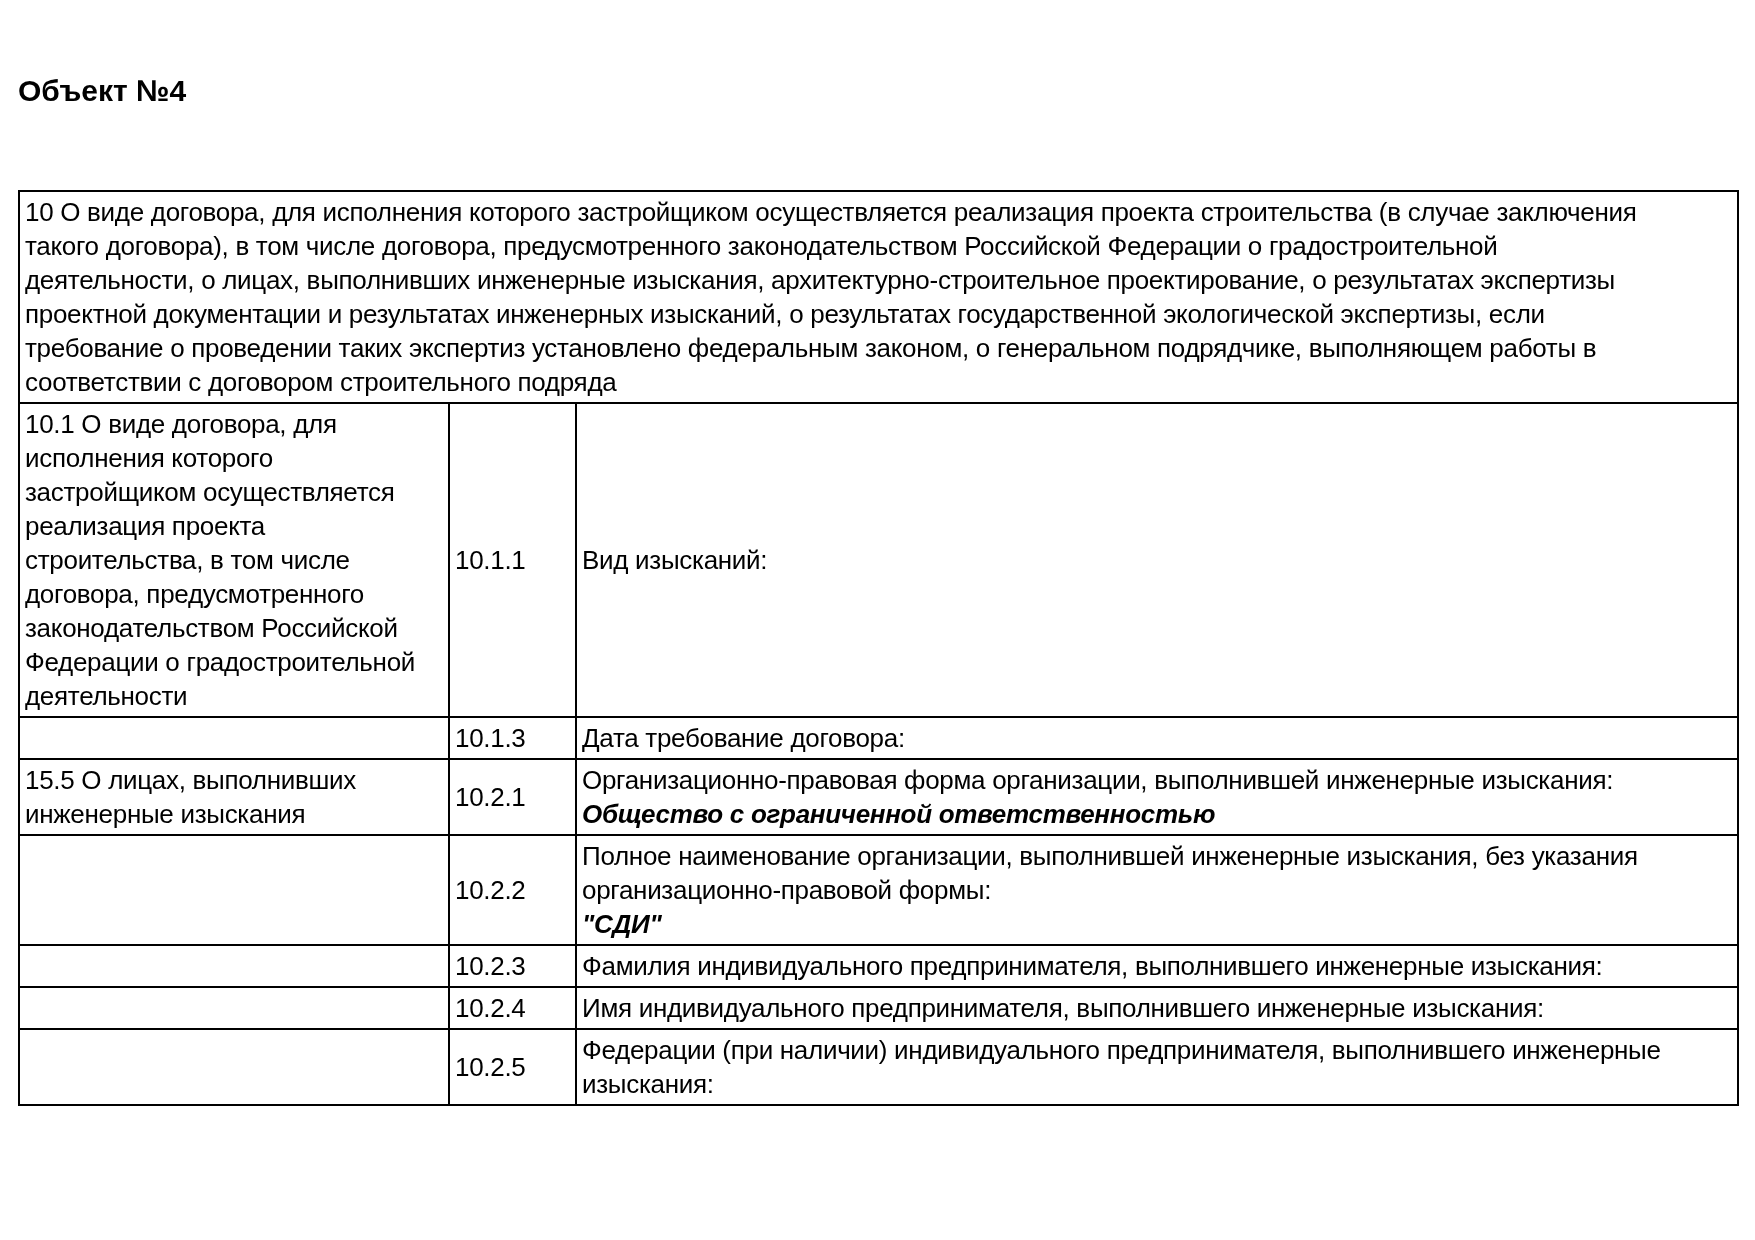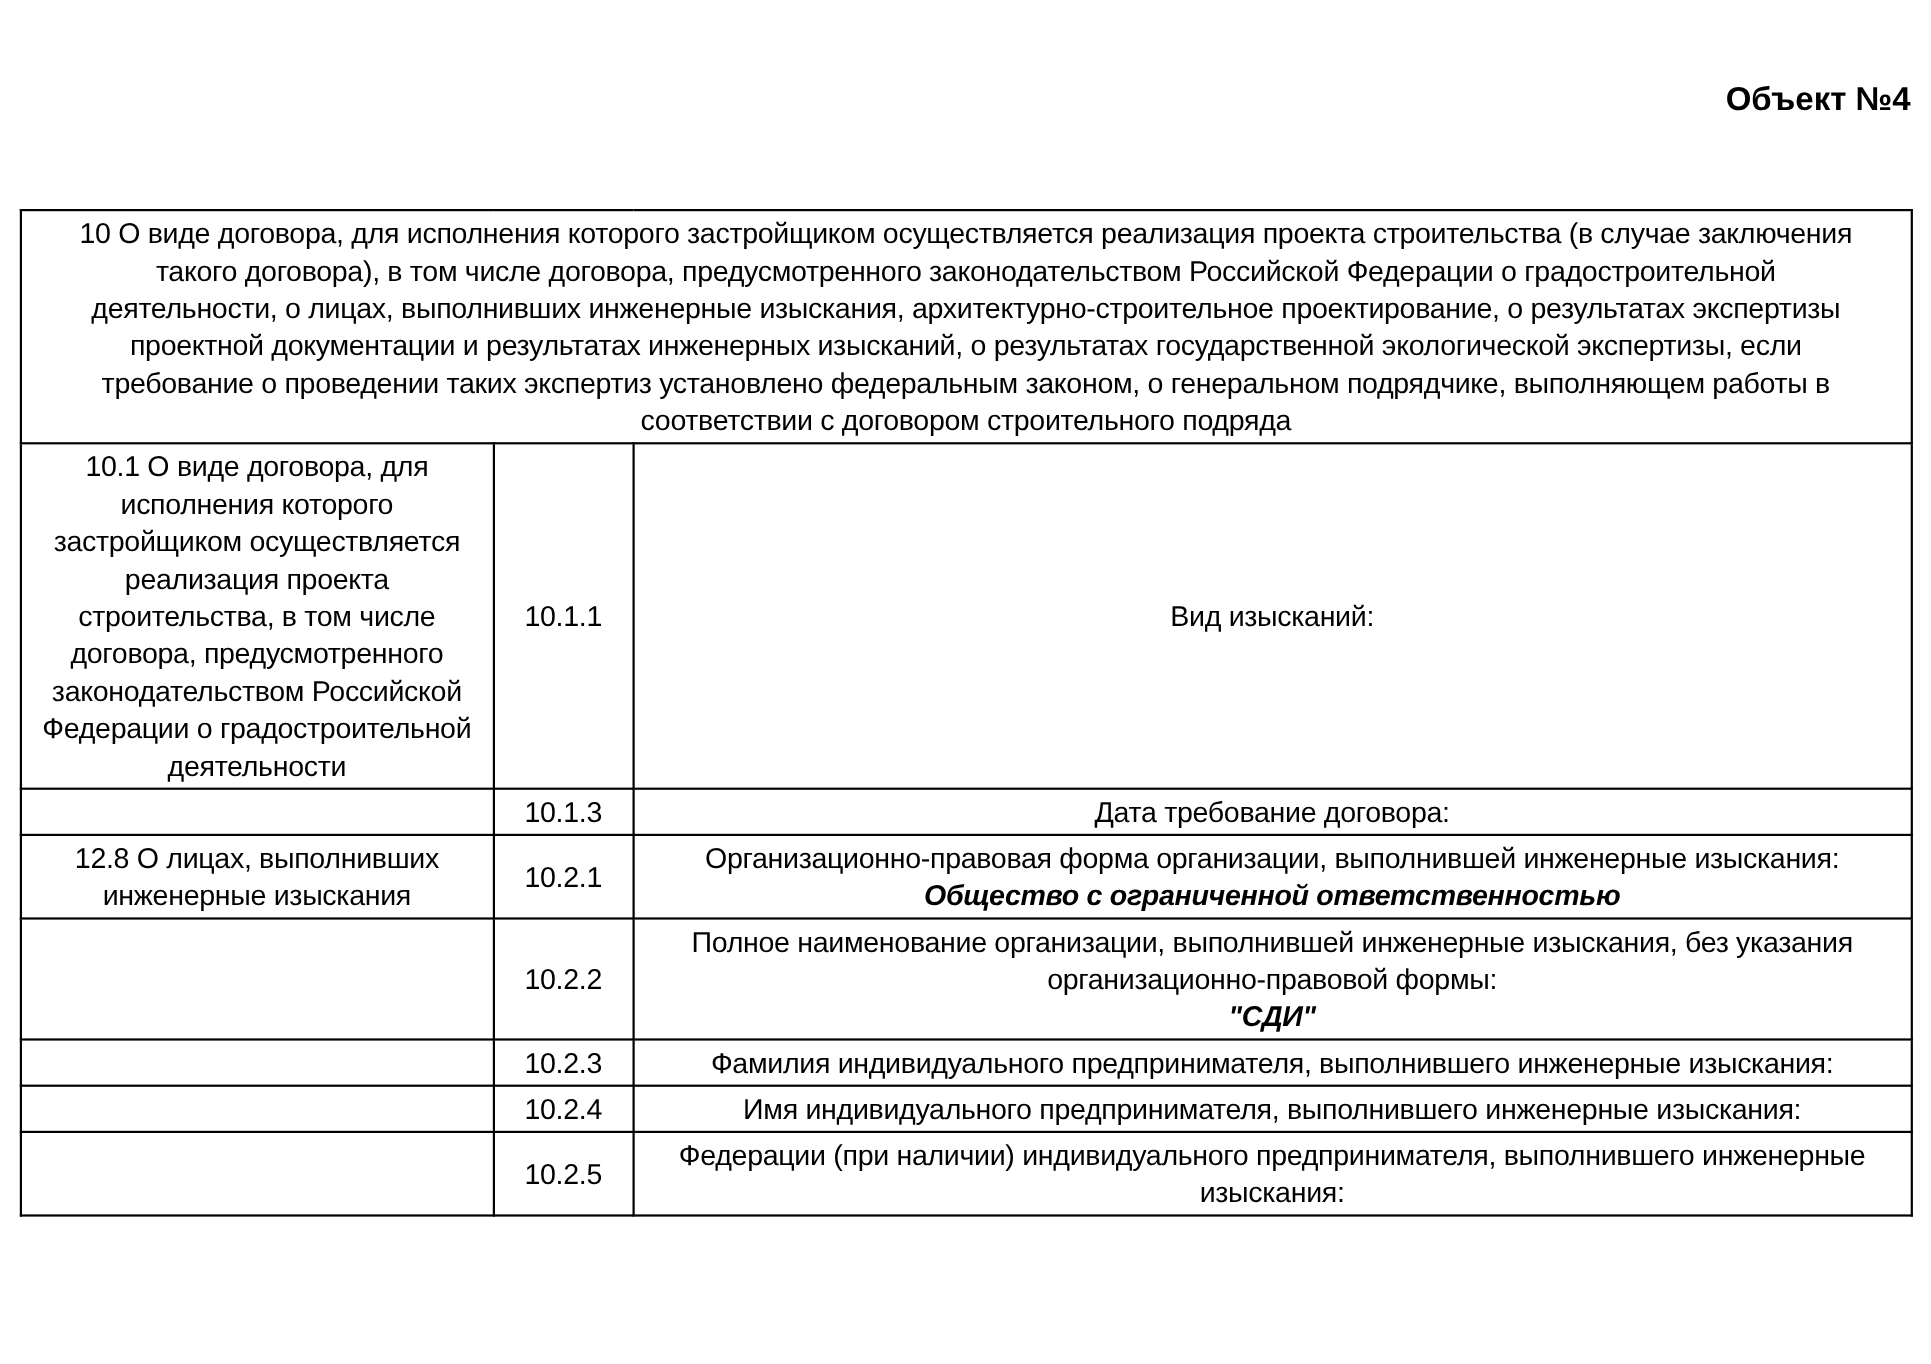--- a/index.html
+++ b/index.html
@@ -8,31 +8,30 @@
     background: #ffffff;
     width: 1755px;
     height: 1240px;
     overflow: hidden;
     font-family: "Liberation Sans", sans-serif;
     color: #000000;
   }
   .title {
     margin: 72px 18px 0 18px;
     width: 1719px;
-    text-align: right;
+    text-align: left;
     font-weight: bold;
     font-size: 30px;
     line-height: 38px;
   }
   table.doc {
     border-collapse: collapse;
     table-layout: fixed;
     margin: 80px 0 0 18px;
     width: 1719px;
-    text-align: center;
   }
   table.doc td {
     border: 2px solid #000000;
     padding: 3px 6px 3px 5px;
     font-size: 26px;
     line-height: 34px;
     letter-spacing: -0.3px;
     vertical-align: middle;
     overflow: hidden;
   }
@@ -93,21 +92,21 @@
       <td class="sec pre"></td>
       <td>10.1.3</td>
       <td>
         <div class="pre">Дата требование договора:</div>
         <div class="bold"></div>
       </td>
     </tr>
 
 
     <tr>
-      <td class="sec pre">12.8 О лицах, выполнивших
+      <td class="sec pre">15.5 О лицах, выполнивших
 инженерные изыскания</td>
       <td>10.2.1</td>
       <td>
         <div class="pre">Организационно-правовая форма организации, выполнившей инженерные изыскания:</div>
         <div class="bold">Общество с ограниченной ответственностью</div>
       </td>
     </tr>
 
     <tr>
       <td class="sec pre"></td>

